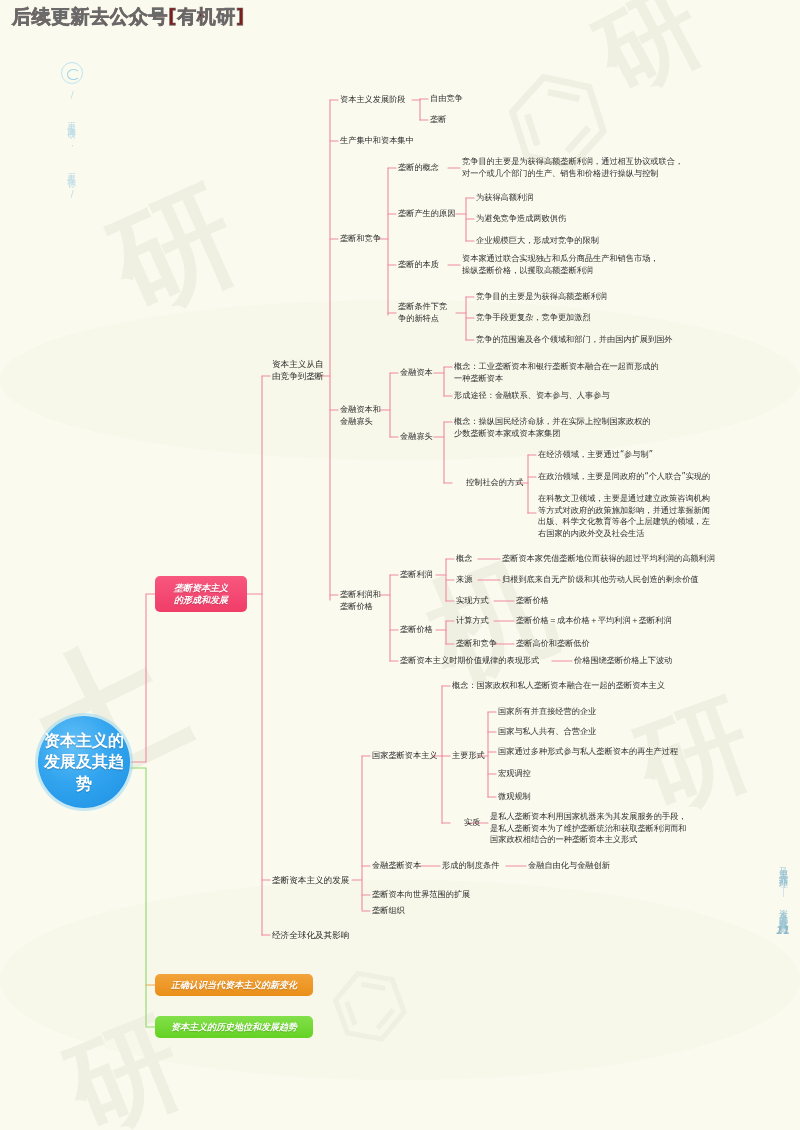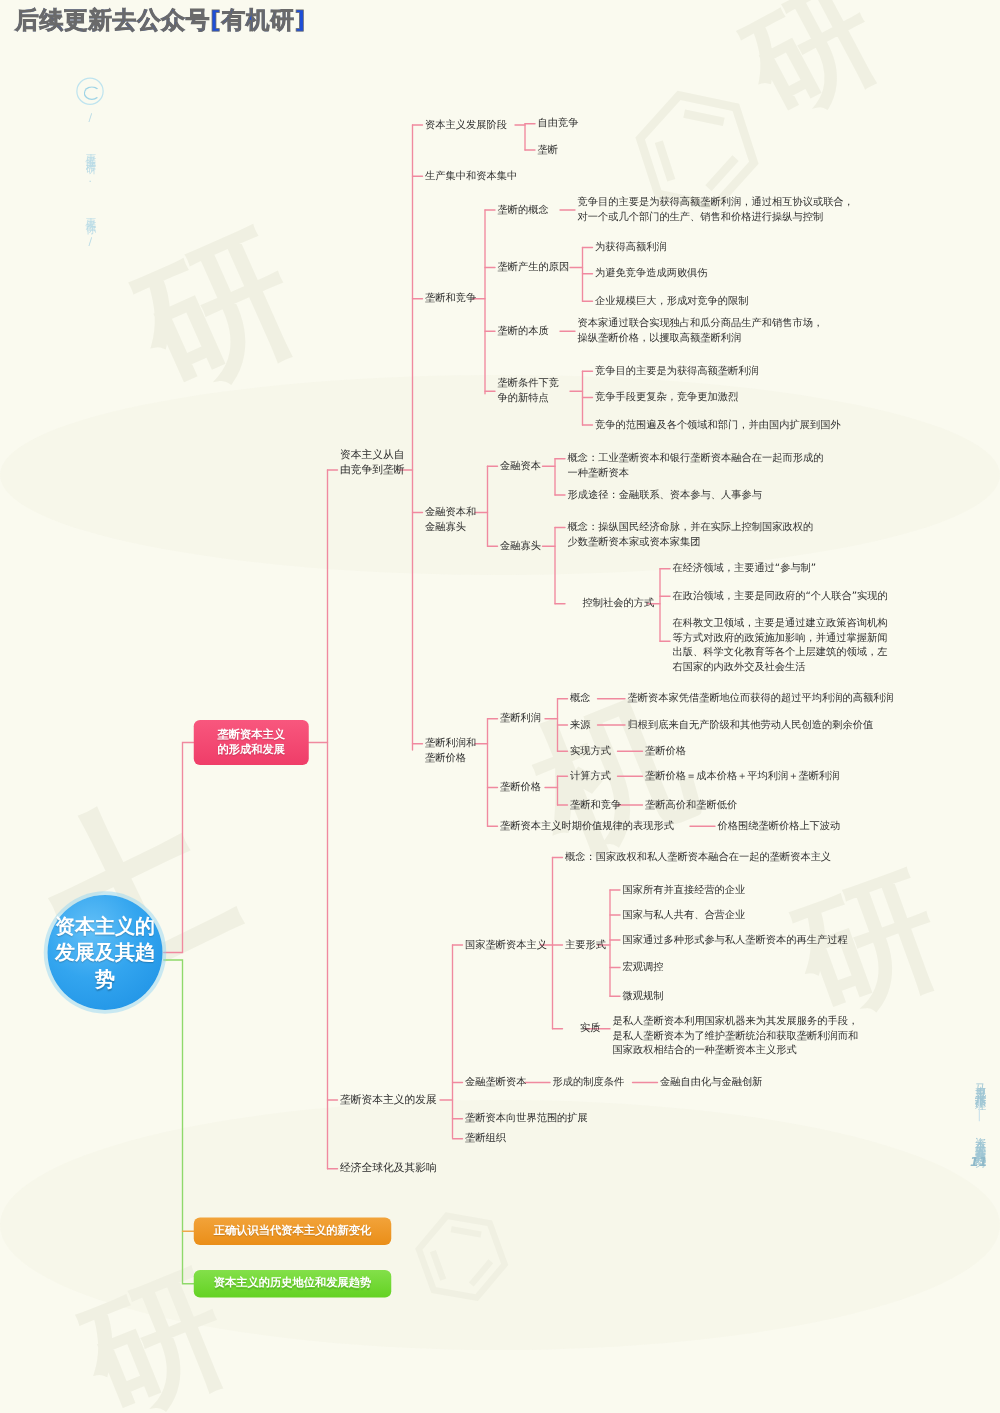--- a/index.html
+++ b/index.html
@@ -49,21 +49,21 @@
   #promo {
     position: absolute;
     left: 12px;
     top: 4px;
     z-index: 6;
   }
   #promo div {
     font-size: 19px;
     font-weight: 700;
     letter-spacing: 0.5px;
-    color: #1d4ed8;
+    color: #7f1d1d;
     -webkit-text-stroke: 0.6px #6a6a6a;
     line-height: 1.35;
     white-space: nowrap;
     text-align: center;
   }
 
   
   #logo-wrap {
     position: absolute;
     left: 55px;
@@ -181,20 +181,21 @@
     font-weight: 700;
     line-height: 1.35;
     display: flex;
     align-items: center;
     justify-content: center;
     text-align: center;
     white-space: pre-line;
     text-shadow: 0 1px 1px rgba(0, 0, 0, 0.18);
     box-sizing: border-box;
     padding: 2px 6px;
+    font-style: italic;
   }
   #pill-monopoly {
     left: 155px;
     top: 576px;
     width: 92px;
     height: 36px;
     background: linear-gradient(180deg, #f8577e 0%, #ef3d68 100%);
   }
   #pill-newchanges {
     left: 155px;

